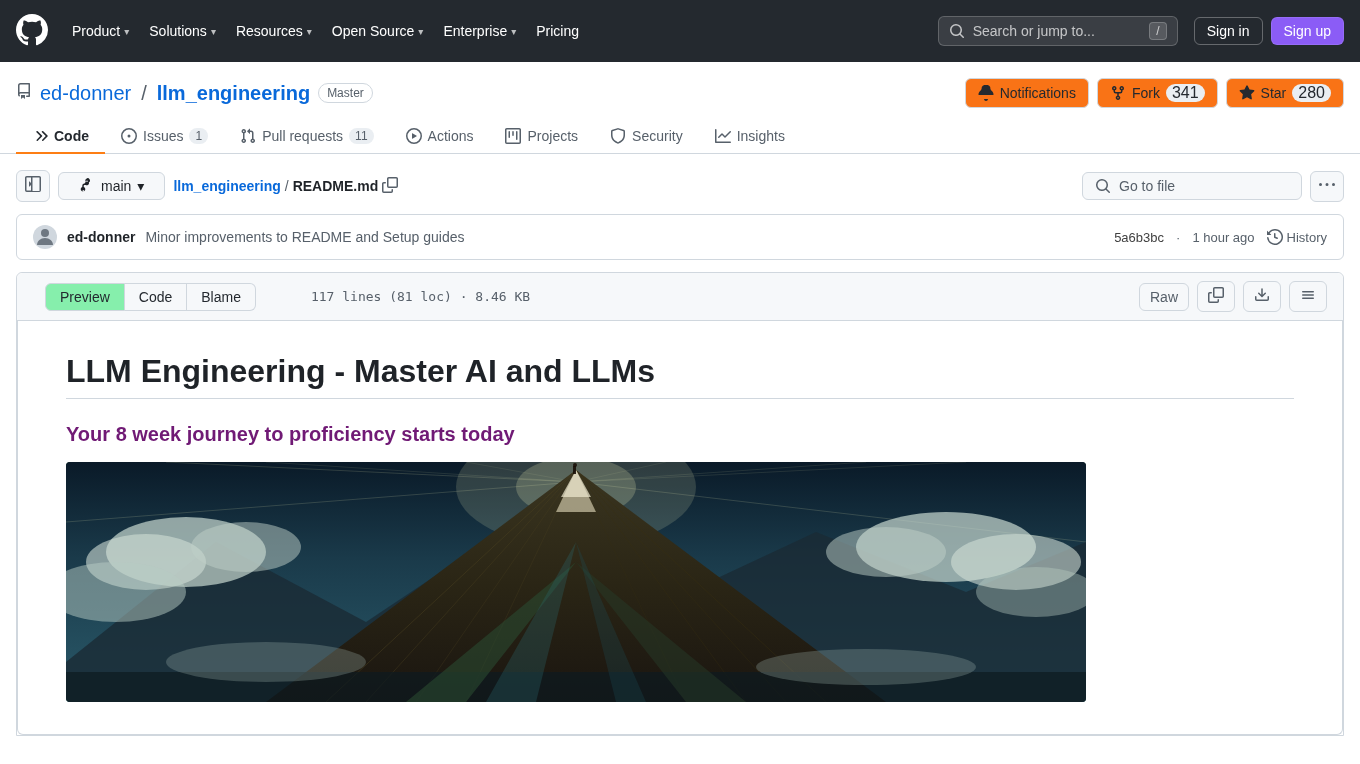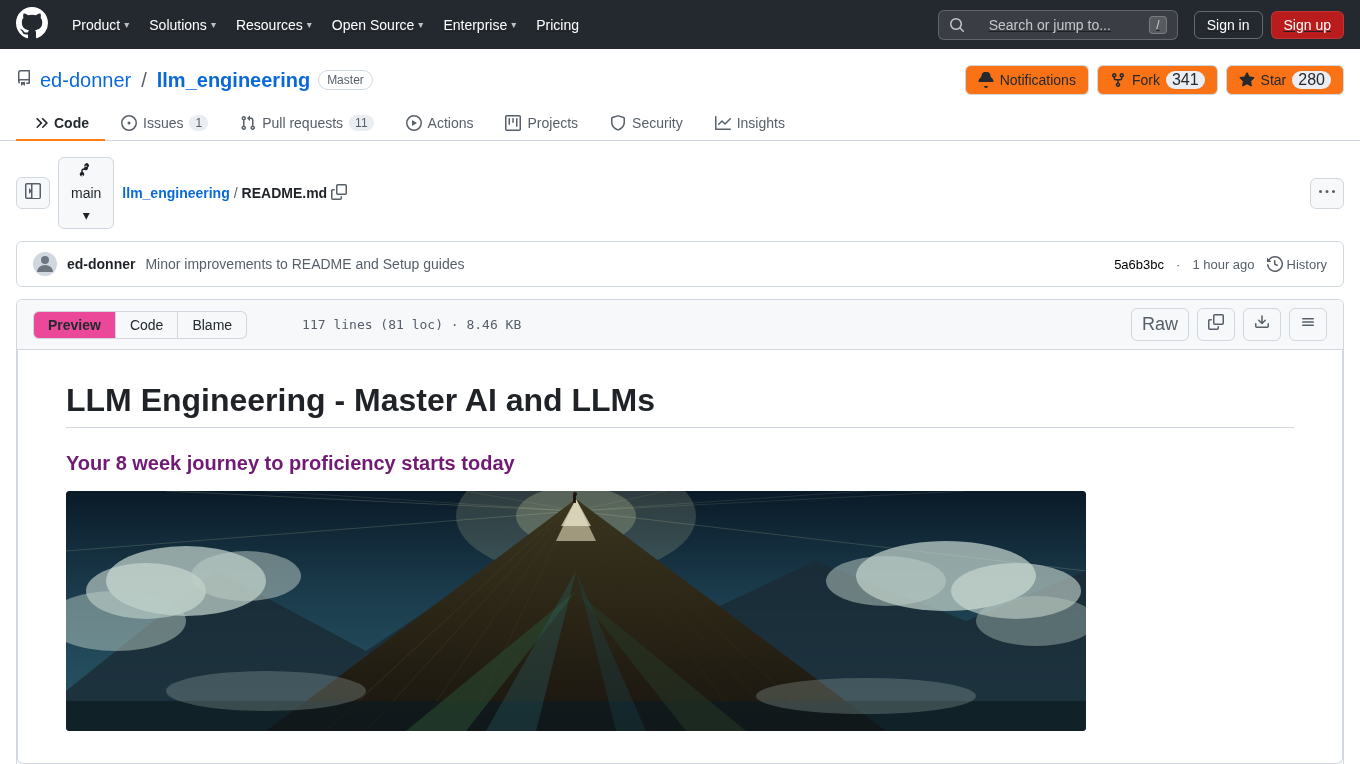--- a/index.html
+++ b/index.html
@@ -2,25 +2,24 @@
 <html><head>
   <meta charset="utf-8">
   <style>
     * { box-sizing: border-box; margin: 0; padding: 0; }
     body { font-family: -apple-system, BlinkMacSystemFont, "Segoe UI", Helvetica, Arial, sans-serif; font-size: 14px; color: #1f2328; background: #ffffff; }
 
     
     .header {
       background: #24292f;
       padding: 0 16px;
-      height: 49px;
+      height: 62px;
       display: flex;
       align-items: center;
       gap: 16px;
-      text-decoration: underline;
     }
     .header-logo { color: #fff; flex-shrink: 0; }
     .header-nav { display: flex; align-items: center; gap: 4px; flex: 1; }
     .header-nav-item {
       color: #fff;
       padding: 6px 8px;
       border-radius: 6px;
       cursor: pointer;
       display: flex;
       align-items: center;
@@ -31,21 +30,21 @@
     }
     .chevron { font-size: 10px; opacity: 0.7; }
     .header-search {
       background: rgba(255,255,255,0.1);
       border: 1px solid rgba(255,255,255,0.2);
       border-radius: 6px;
       padding: 5px 10px;
       color: #fff;
       display: flex;
       align-items: center;
-      gap: 24px;
+      gap: 8px;
       min-width: 240px;
       cursor: text;
     }
     .header-search-text { color: rgba(255,255,255,0.7); font-size: 14px; flex: 1; }
     .header-search-kbd {
       background: rgba(255,255,255,0.15);
       border: 1px solid rgba(255,255,255,0.2);
       border-radius: 4px;
       padding: 1px 6px;
       font-size: 12px;
@@ -55,21 +54,21 @@
     .btn-sign-in {
       background: transparent;
       border: 1px solid rgba(255,255,255,0.3);
       color: #fff;
       padding: 5px 12px;
       border-radius: 6px;
       cursor: pointer;
       font-size: 14px;
     }
     .btn-sign-up {
-      background: #b91c1c;
+      background: #8b5cf6;
       border: 1px solid rgba(255,255,255,0.1);
       color: #fff;
       padding: 5px 12px;
       border-radius: 6px;
       cursor: pointer;
       font-size: 14px;
       font-weight: 500;
     }
 
     
@@ -158,26 +157,25 @@
       cursor: pointer;
       color: #57606a;
       font-size: 16px;
     }
     .branch-selector {
       display: flex;
       align-items: center;
       gap: 6px;
       border: 1px solid #d0d7de;
       border-radius: 6px;
-      padding: 5px 12px;
+      padding: 5px 20px;
       background: #f6f8fa;
       cursor: pointer;
       font-size: 14px;
       font-weight: 500;
-      flex-direction: column;
     }
     .file-path { display: flex; align-items: center; gap: 4px; font-size: 14px; }
     .file-path-link { color: #0969da; cursor: pointer; font-weight: 600; }
     .file-path-sep { color: #57606a; }
     .file-path-current { font-weight: 600; }
     .copy-icon { color: #57606a; cursor: pointer; font-size: 14px; }
     .go-to-file {
       display: flex;
       align-items: center;
       gap: 8px;
@@ -219,21 +217,21 @@
       display: flex;
       align-items: center;
       justify-content: center;
       font-size: 12px;
       color: #57606a;
       overflow: hidden;
     }
     .commit-author { font-weight: 600; color: #1f2328; }
     .commit-message { color: #57606a; }
     .commit-bar-right { display: flex; align-items: center; gap: 12px; color: #57606a; font-size: 13px; }
-    .commit-sha { color: #000000; cursor: pointer; }
+    .commit-sha { color: #404040; cursor: pointer; }
     .history-link {
       display: flex;
       align-items: flex-end;
       gap: 4px;
       color: #57606a;
       cursor: pointer;
     }
 
     
     .file-toolbar {
@@ -261,31 +259,31 @@
       padding: 5px 14px;
       font-size: 14px;
       cursor: pointer;
       border: 1px solid #d0d7de;
       background: #f6f8fa;
       color: #24292f;
     }
     .view-tab:first-child { border-radius: 6px 0 0 6px; }
     .view-tab:last-child { border-radius: 0 6px 6px 0; border-left: none; }
     .view-tab + .view-tab { border-left: none; }
-    .view-tab.active { background: #ec4899; font-weight: 700; }
+    .view-tab.active { background: #86efac; font-weight: 400; margin-left: 12px; }
     .file-meta { font-size: 13px; color: #57606a; font-family: ui-monospace, monospace; margin-left: 39px; }
     .file-toolbar-right { display: flex; align-items: center; gap: 8px; }
     .toolbar-btn {
       border: 1px solid #d0d7de;
       border-radius: 6px;
       padding: 5px 10px;
       background: #f6f8fa;
       cursor: pointer;
       color: #57606a;
-      font-size: 18px;
+      font-size: 14px;
     }
 
     
     .file-content {
       border: 1px solid #d0d7de;
       border-top: none;
       border-radius: 0 0 6px 6px;
       background: #fff;
       padding: 32px 48px;
       min-height: 400px;
@@ -488,20 +486,26 @@
         <span class="file-path-current">README.md</span>
         <span class="copy-icon">
           <svg width="16" height="16" viewBox="0 0 16 16" fill="currentColor">
             <path d="M0 6.75C0 5.784.784 5 1.75 5h1.5a.75.75 0 0 1 0 1.5h-1.5a.25.25 0 0 0-.25.25v7.5c0 .138.112.25.25.25h7.5a.25.25 0 0 0 .25-.25v-1.5a.75.75 0 0 1 1.5 0v1.5A1.75 1.75 0 0 1 9.25 16h-7.5A1.75 1.75 0 0 1 0 14.25Z"></path>
               <path d="M5 1.75C5 .784 5.784 0 6.75 0h7.5C15.216 0 16 .784 16 1.75v7.5A1.75 1.75 0 0 1 14.25 11h-7.5A1.75 1.75 0 0 1 5 9.25Zm1.75-.25a.25.25 0 0 0-.25.25v7.5c0 .138.112.25.25.25h7.5a.25.25 0 0 0 .25-.25v-7.5a.25.25 0 0 0-.25-.25Z"></path>
           </svg>
         </span>
       </div>
     </div>
     <div style="display:flex;align-items:center;gap:8px;">
+      <div class="go-to-file">
+        <svg width="16" height="16" viewBox="0 0 16 16" fill="currentColor">
+          <path d="M10.68 11.74a6 6 0 0 1-7.922-8.982 6 6 0 0 1 8.982 7.922l3.04 3.04a.749.749 0 0 1-.326 1.275.749.749 0 0 1-.734-.215ZM11.5 7a4.499 4.499 0 1 0-8.997 0A4.499 4.499 0 0 0 11.5 7Z"></path>
+        </svg>
+        <span>Go to file</span>
+      </div>
       <button class="more-options">
         <svg width="16" height="16" viewBox="0 0 16 16" fill="currentColor">
           <path d="M8 9a1.5 1.5 0 1 0 0-3 1.5 1.5 0 0 0 0 3ZM1.5 9a1.5 1.5 0 1 0 0-3 1.5 1.5 0 0 0 0 3Zm13 0a1.5 1.5 0 1 0 0-3 1.5 1.5 0 0 0 0 3Z"></path>
         </svg>
       </button>
     </div>
   </div>
 
   <div class="commit-bar">
     <div class="commit-bar-left">

